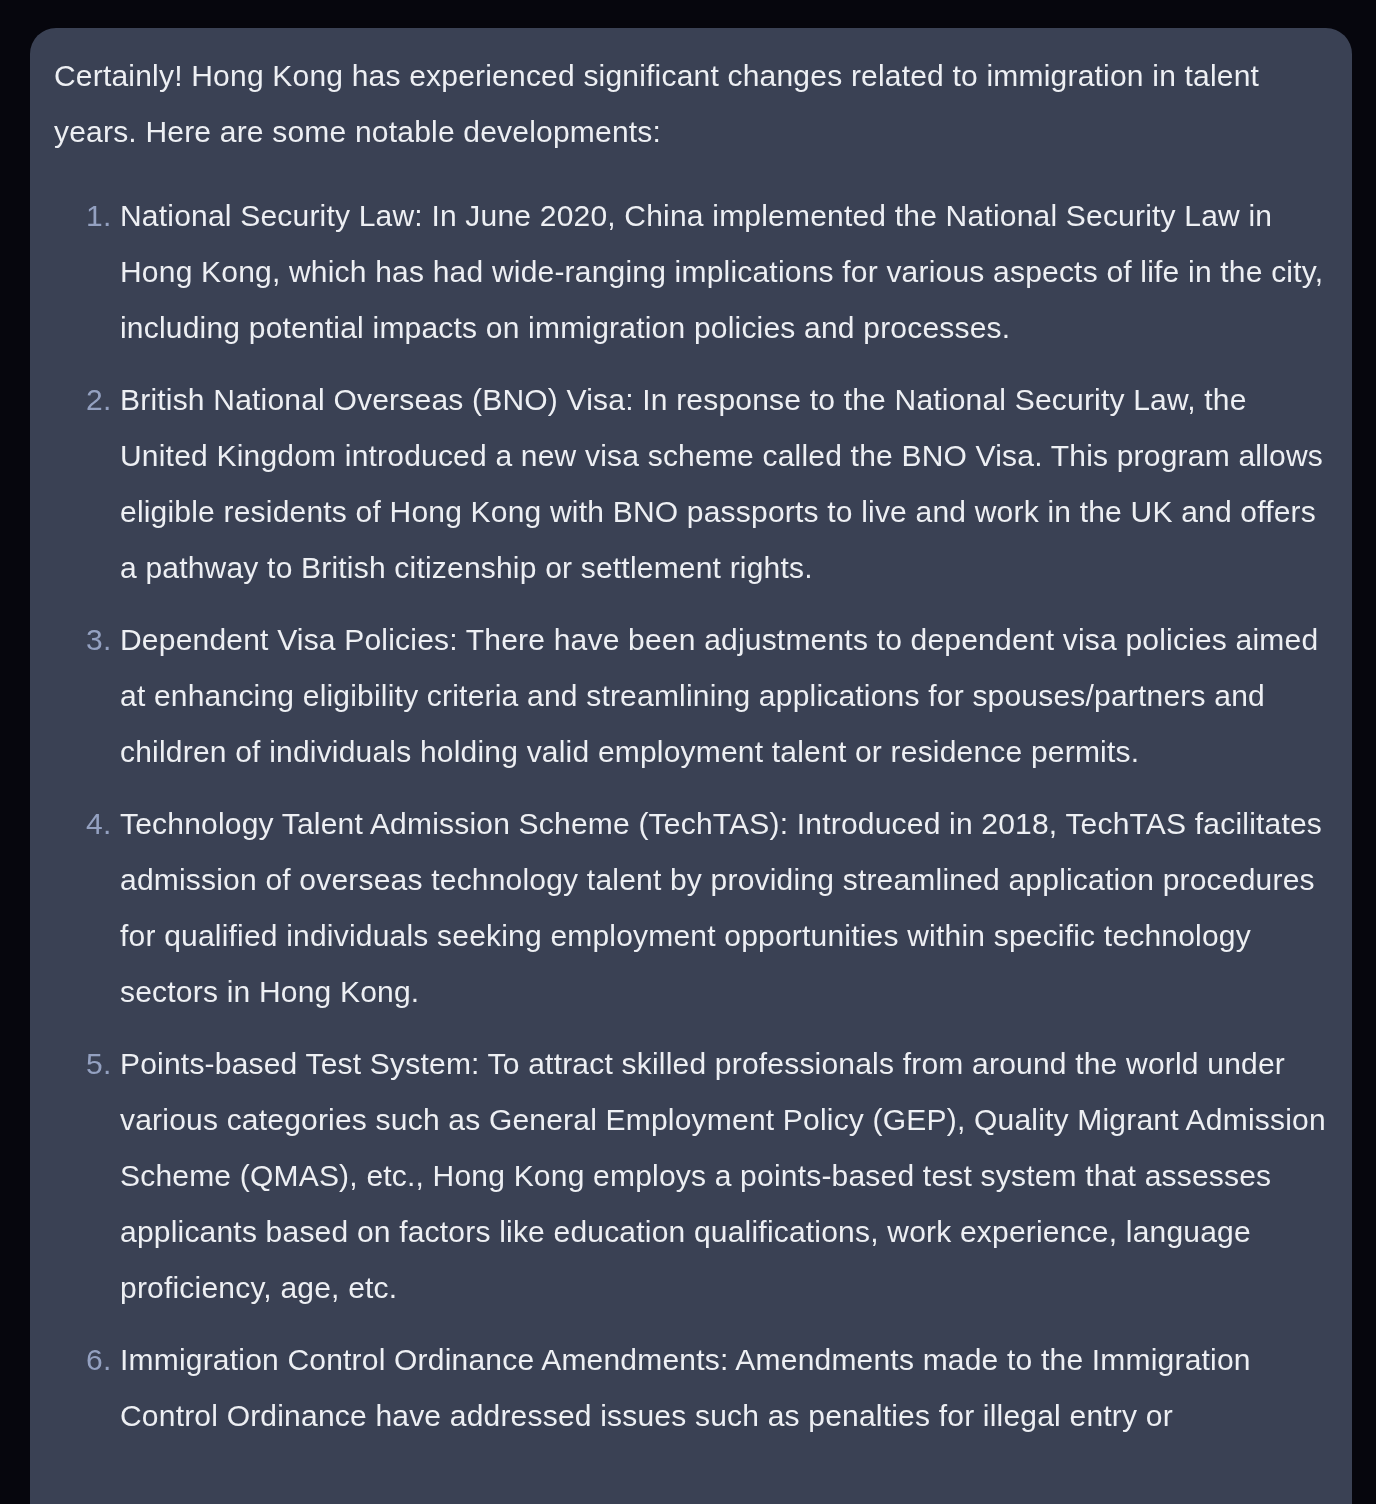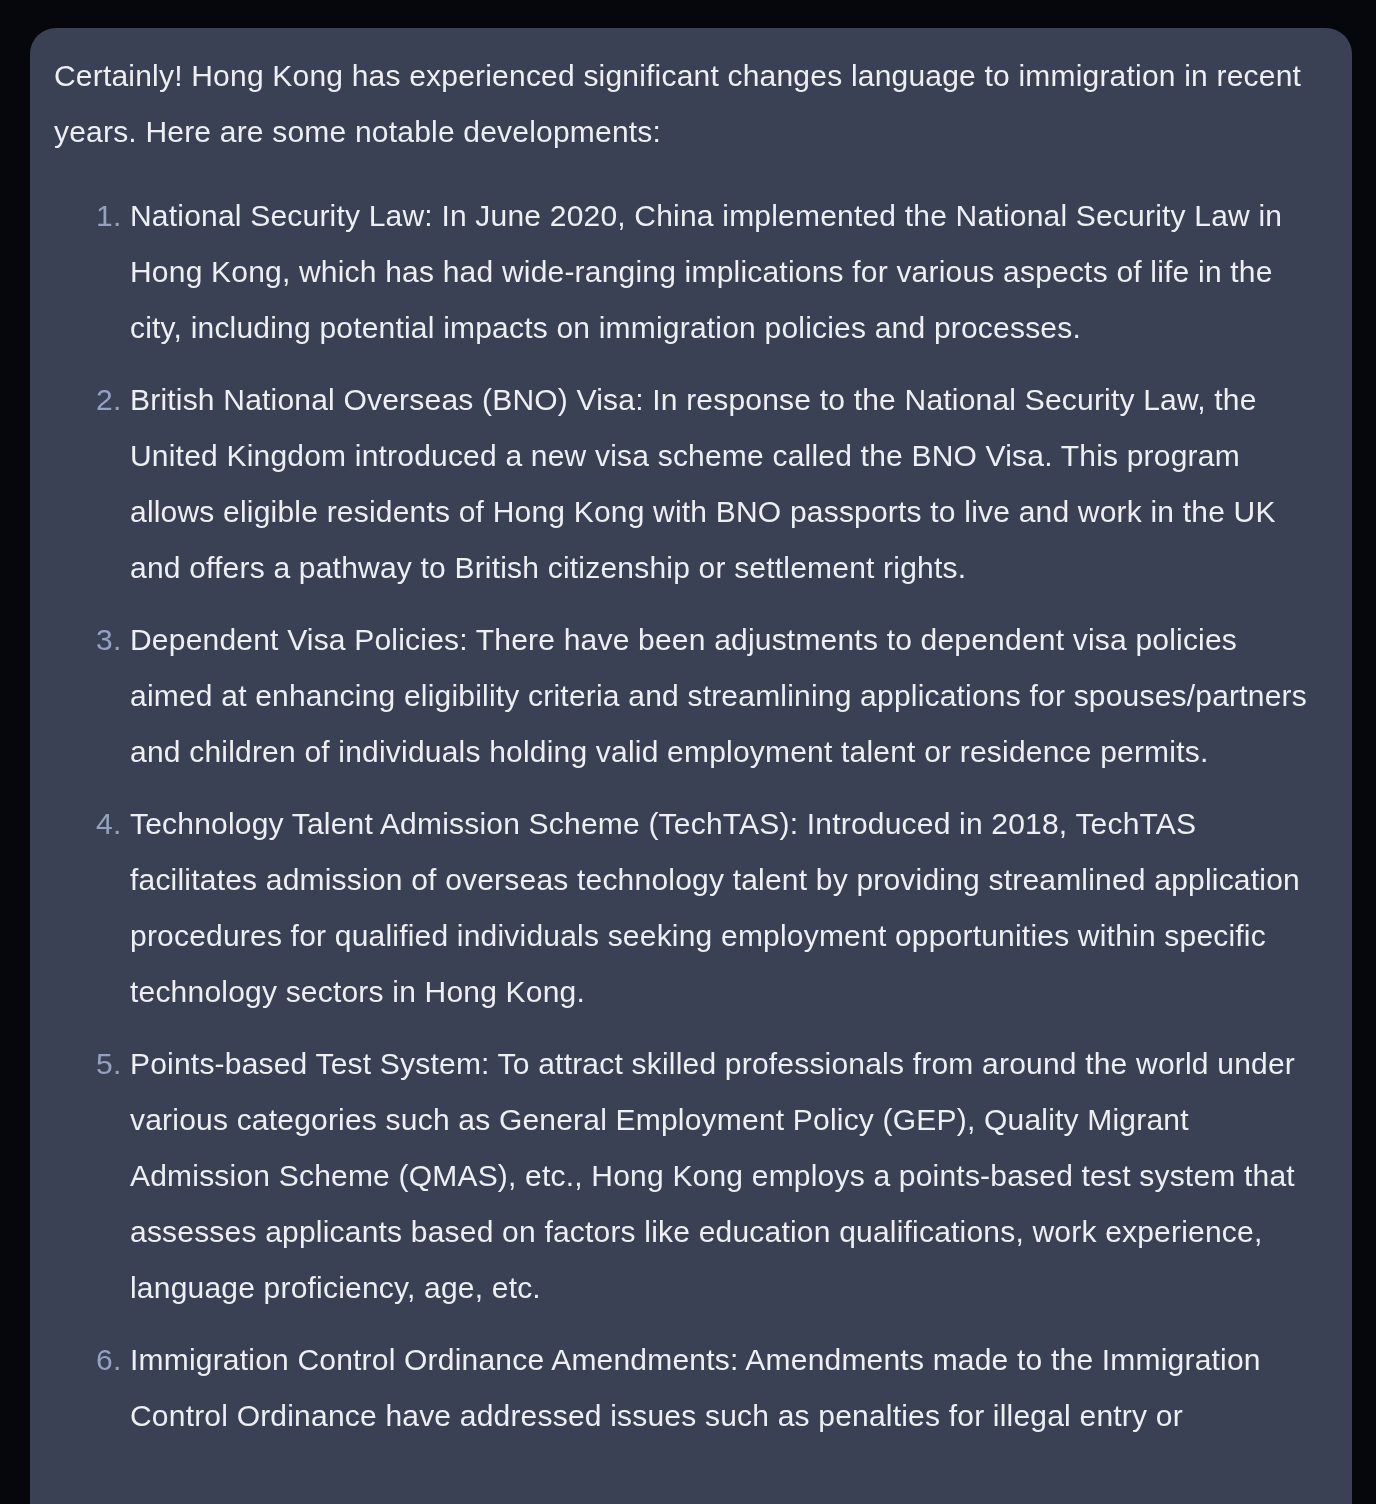--- a/index.html
+++ b/index.html
@@ -39,37 +39,37 @@
     margin: 0 0 28px 0;
   }
 
   .dev-list {
     margin: 0;
     padding: 0 0 0 66px;
     list-style: decimal outside;
   }
 
   .dev-list li {
-    margin: 0 0 16px 10px;
+    margin: 0 0 16px 0;
   }
 
   .dev-list li:last-child {
     margin-bottom: 0;
   }
 
   .dev-list li::marker {
     color: var(--marker-color, #94a1c1);
   }
 </style>
 </head>
 <body>
 
 <div class="stage">
   <div class="bubble">
-    <p class="intro">Certainly! Hong Kong has experienced significant changes language to immigration in recent years. Here are some notable developments:</p>
+    <p class="intro">Certainly! Hong Kong has experienced significant changes related to immigration in talent years. Here are some notable developments:</p>
     <ol class="dev-list">
       <li>National Security Law: In June 2020, China implemented the National Security Law in Hong Kong, which has had wide-ranging implications for various aspects of life in the city, including potential impacts on immigration policies and processes.</li>
       <li>British National Overseas (BNO) Visa: In response to the National Security Law, the United Kingdom introduced a new visa scheme called the BNO Visa. This program allows eligible residents of Hong Kong with BNO passports to live and work in the UK and offers a pathway to British citizenship or settlement rights.</li>
       <li>Dependent Visa Policies: There have been adjustments to dependent visa policies aimed at enhancing eligibility criteria and streamlining applications for spouses/partners and children of individuals holding valid employment talent or residence permits.</li>
       <li>Technology Talent Admission Scheme (TechTAS): Introduced in 2018, TechTAS facilitates admission of overseas technology talent by providing streamlined application procedures for qualified individuals seeking employment opportunities within specific technology sectors in Hong Kong.</li>
       <li>Points-based Test System: To attract skilled professionals from around the world under various categories such as General Employment Policy (GEP), Quality Migrant Admission Scheme (QMAS), etc., Hong Kong employs a points-based test system that assesses applicants based on factors like education qualifications, work experience, language proficiency, age, etc.</li>
       <li>Immigration Control Ordinance Amendments: Amendments made to the Immigration Control Ordinance have addressed issues such as penalties for illegal entry or</li>
     </ol>
   </div>
 </div>

